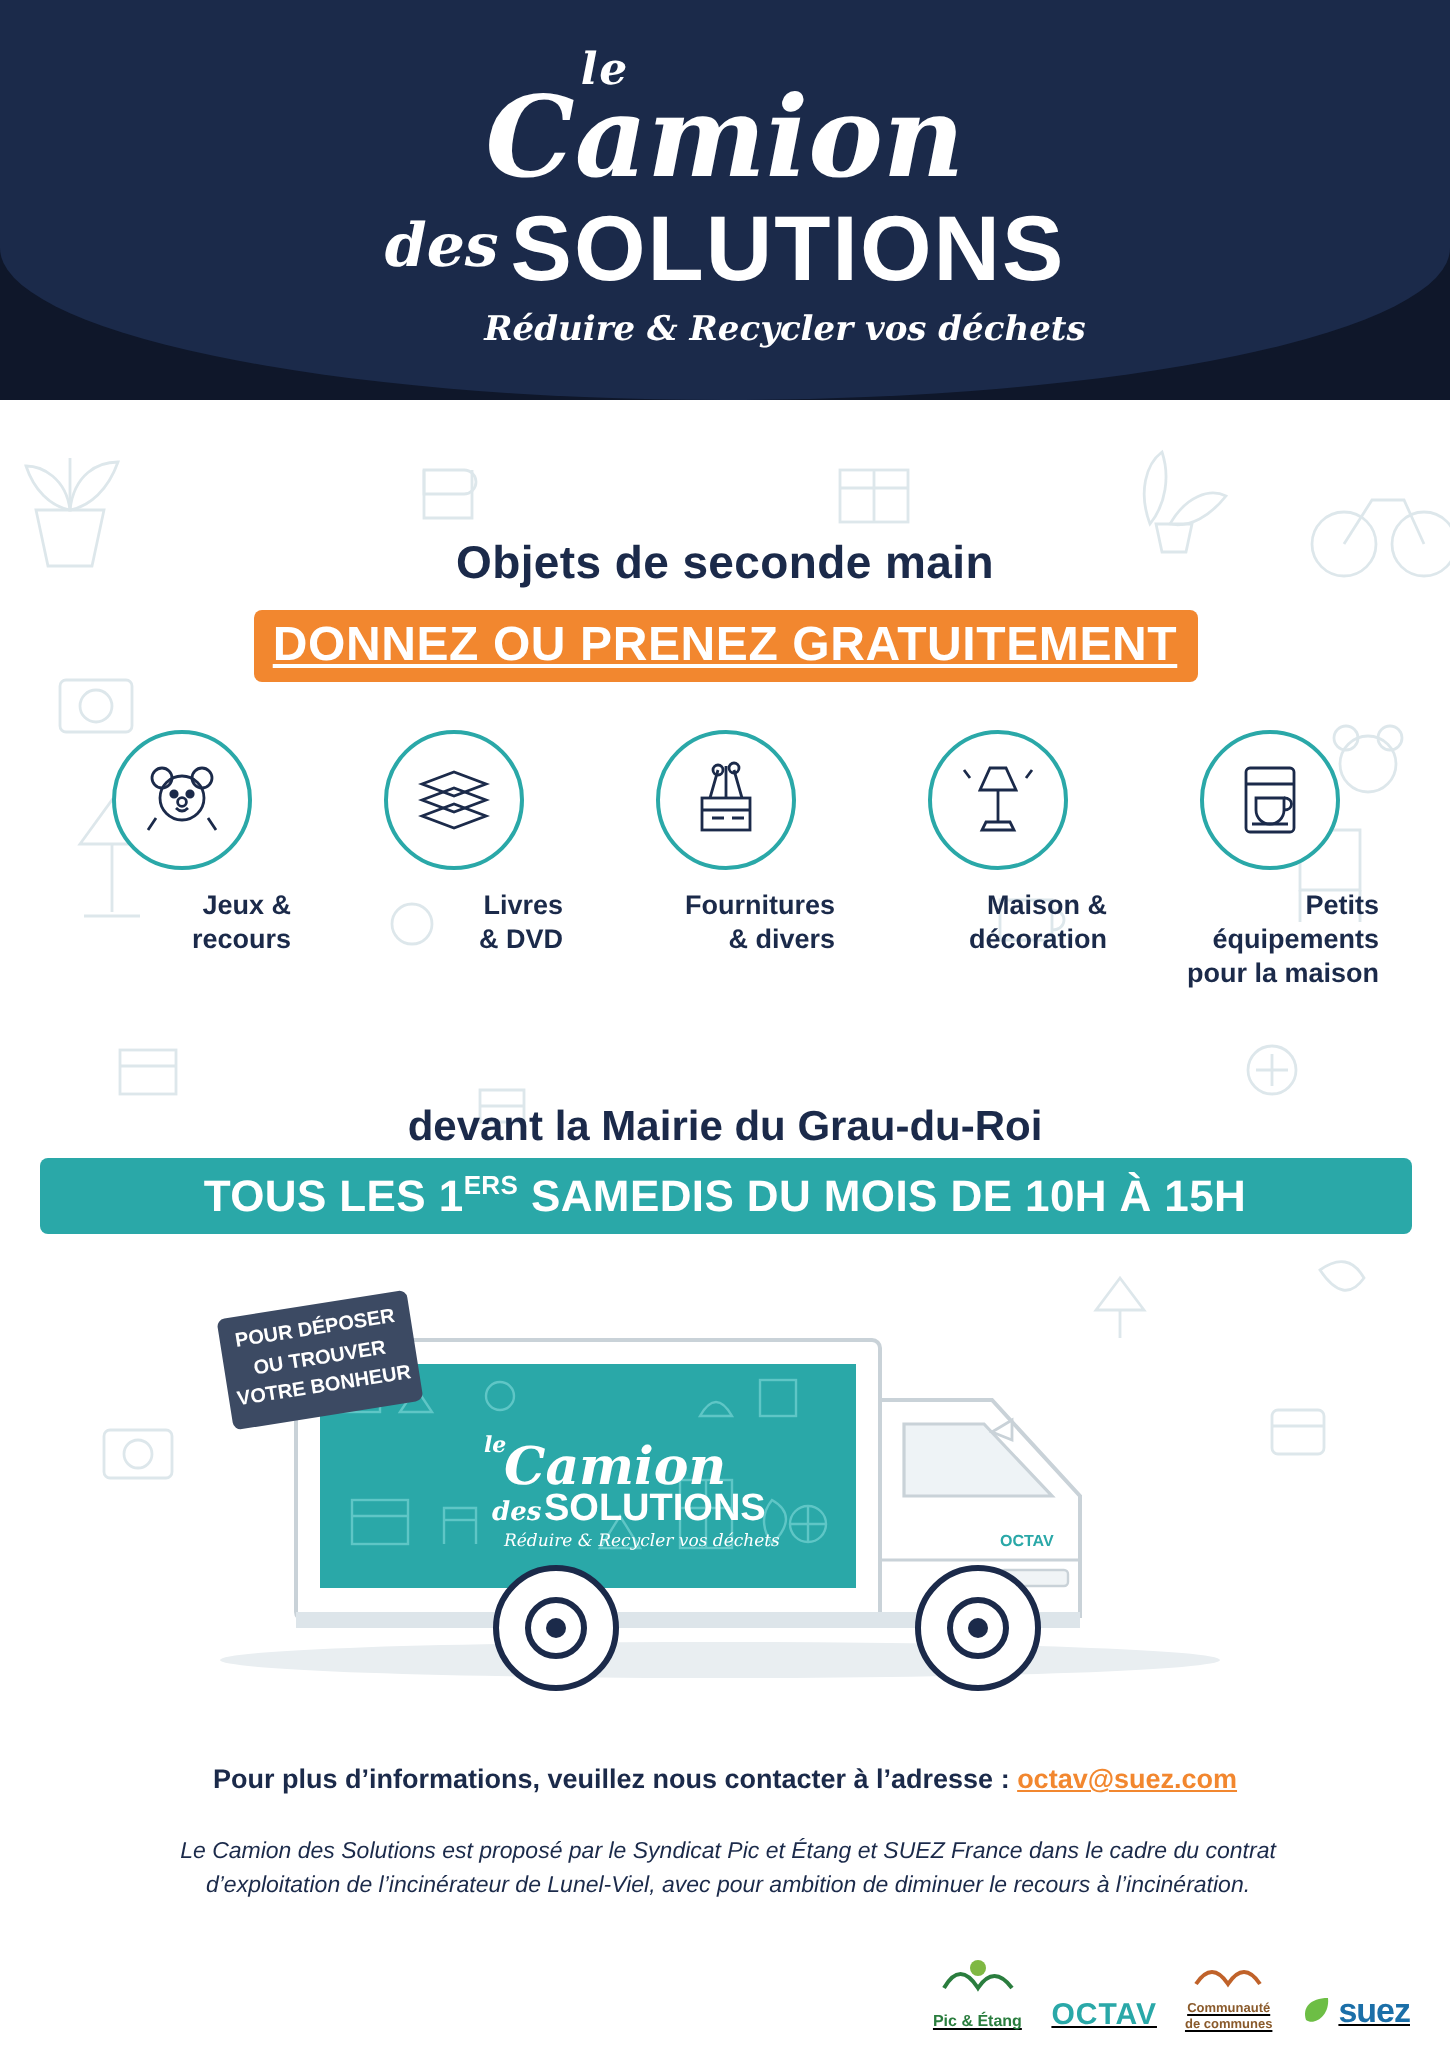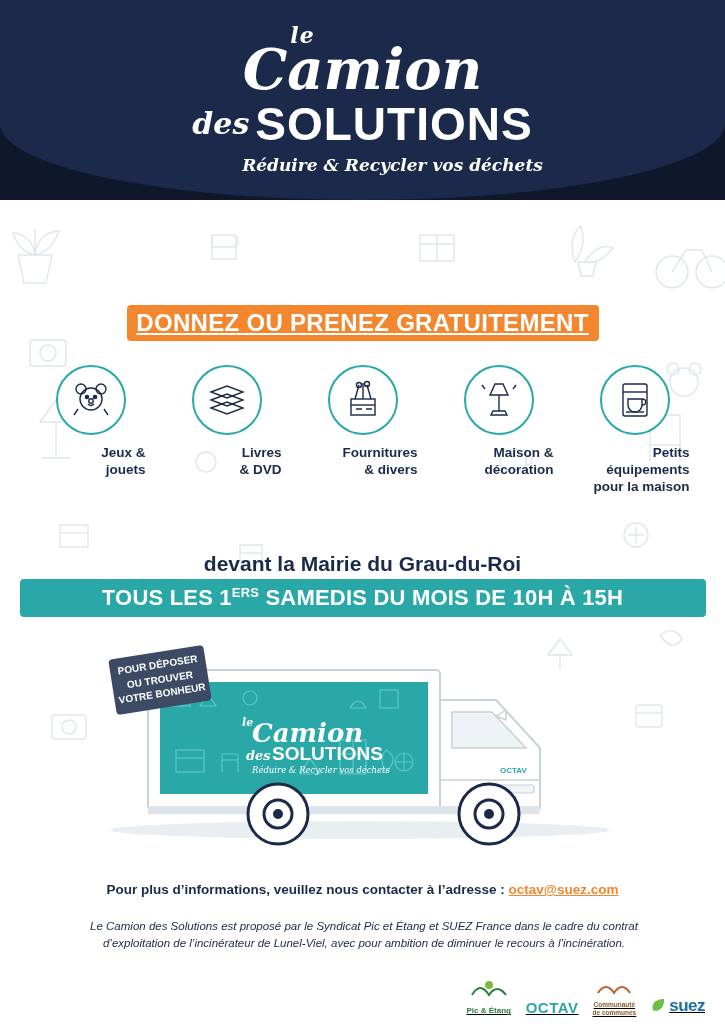--- a/index.html
+++ b/index.html
@@ -328,20 +328,21 @@
         <path d="M650 215 h30 v30 h-30 z"></path>
         <path d="M650 245 v16 M680 245 v16"></path>
 
         <circle cx="206" cy="262" r="10"></circle>
 
         <path d="M500 250 h26 v20 h-26 z"></path>
         <path d="M526 255 c8 0 8 10 0 10"></path>
       </g>
     </svg>
 
+    <div class="s1-title">Objets de seconde main</div>
 
     <div class="orange-banner">
       <span>DONNEZ OU PRENEZ GRATUITEMENT</span>
     </div>
 
     <div class="cats">
 
       <div class="cat">
         <div class="cat-circle">
           <svg width="42" height="42" viewBox="0 0 42 42" fill="none" stroke="#1b2a4a" stroke-width="1.4">
@@ -350,21 +351,21 @@
             <circle cx="31" cy="10" r="5"></circle>
             <circle cx="17" cy="18" r="1.6" fill="#1b2a4a"></circle>
             <circle cx="25" cy="18" r="1.6" fill="#1b2a4a"></circle>
             <path d="M18 25 q3 3 6 0"></path>
             <circle cx="21" cy="22" r="2.2"></circle>
             <path d="M8 30 l-4 6 M34 30 l4 6"></path>
           </svg>
         </div>
         <div class="cat-label">
           <span>Jeux &amp;</span><br>
-          <span>jouets</span>
+          <span>recours</span>
         </div>
       </div>
 
       <div class="cat">
         <div class="cat-circle">
           <svg width="42" height="40" viewBox="0 0 42 40" fill="none" stroke="#1b2a4a" stroke-width="1.4">
             <path d="M5 12 l16 -6 l16 6 l-16 6 z"></path>
             <path d="M5 20 l16 -6 l16 6 l-16 6 z"></path>
             <path d="M5 28 l16 -6 l16 6 l-16 6 z"></path>
           </svg>

